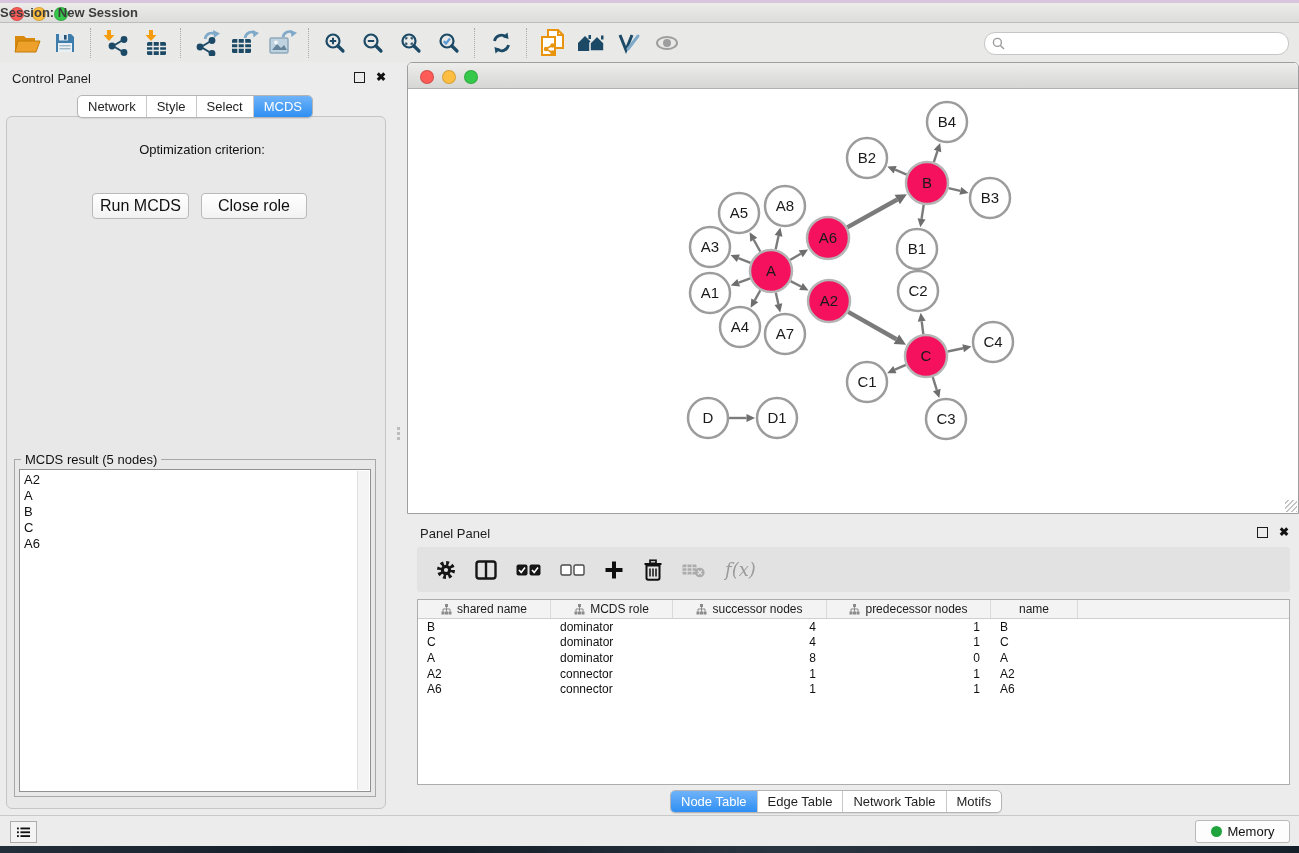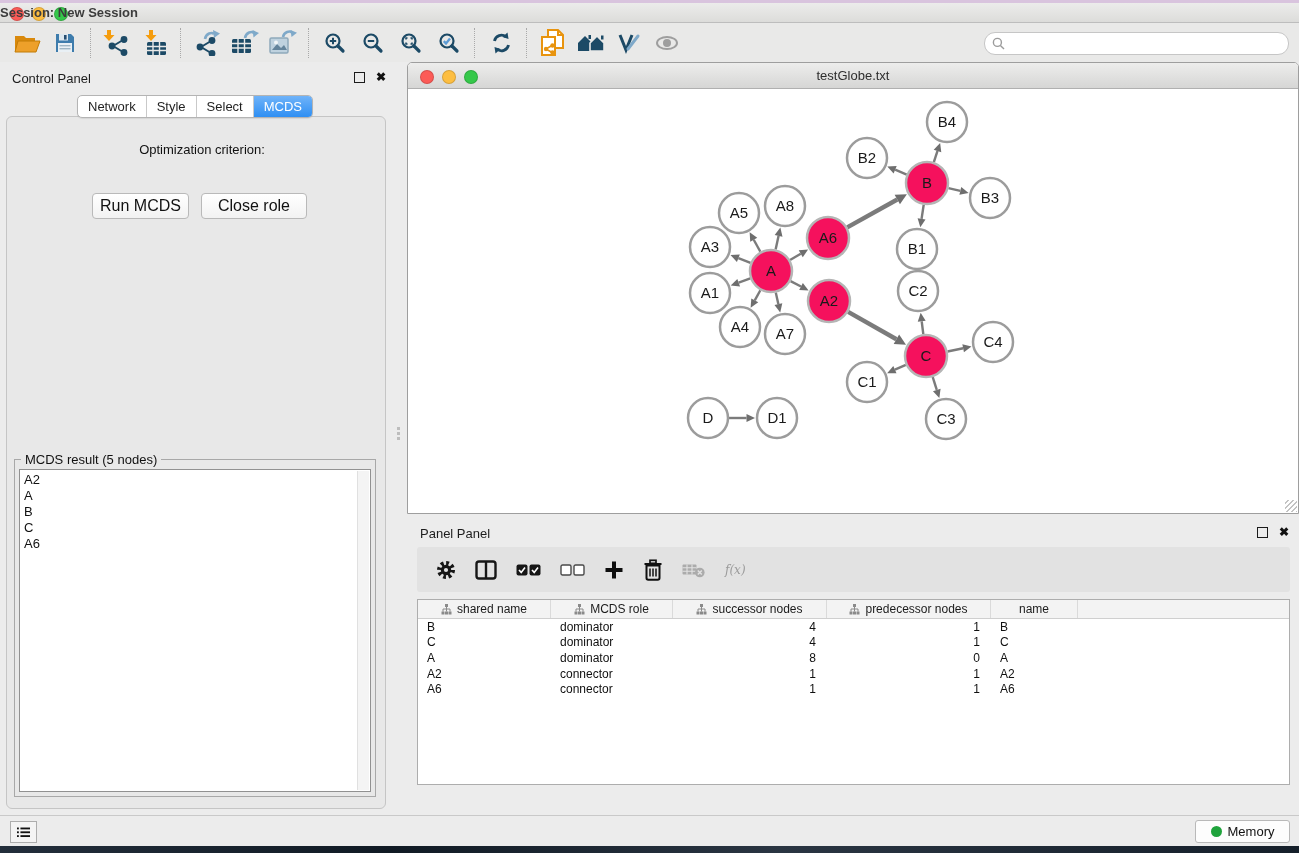--- a/index.html
+++ b/index.html
@@ -84,21 +84,21 @@
   .nw-canvas{position:absolute;left:0;right:0;top:26px;bottom:0;background:#fff;}
   .grip{position:absolute;right:1px;bottom:1px;width:12px;height:12px;
     background:repeating-linear-gradient(135deg,transparent 0 2px,#C3C3C3 2px 3.5px);}
 
   
   .table-panel{position:absolute;left:407px;top:452px;width:892px;height:301px;background:#ECECEC;}
   .tp-title{position:absolute;left:13px;top:12px;font-size:13px;color:#1d1d1d;}
   .tp-toolbar{position:absolute;left:10px;right:9px;top:33px;height:45px;background:#E2E2E2;
     border-radius:3px;display:flex;align-items:center;gap:19px;padding-left:19px;}
   .tp-toolbar .tt-btn{background:none;border:none;padding:0;display:flex;align-items:center;}
-  .fx{font-family:"DejaVu Serif",serif;font-style:italic;font-size:12px;color:#9B9B9B;}
+  .fx{font-family:"DejaVu Serif",serif;font-style:italic;font-size:18px;color:#9B9B9B;}
   .datatable{position:absolute;left:10px;right:9px;top:85px;height:186px;background:#fff;
     border:1px solid #ADADAD;box-sizing:border-box;overflow:hidden;}
   .dt-header{display:flex;height:18px;background:#F3F3F3;border-bottom:1px solid #CFCFCF;}
   .dt-hcell{display:flex;align-items:center;justify-content:center;gap:5px;font-size:12px;
     color:#1b1b1b;border-right:1px solid #DADADA;box-sizing:border-box;}
   .dt-row{display:flex;height:15.6px;align-items:center;}
   .dt-cell{font-size:12px;color:#101010;box-sizing:border-box;white-space:nowrap;}
   .cw0{width:133px}.cw1{width:122px}.cw2{width:154px}.cw3{width:164px}.cw4{width:87px}
   .cfill{flex:1;border-right:none !important;}
   .al{padding-left:9px;text-align:left}.ar{padding-right:11px;text-align:right}
@@ -325,21 +325,20 @@
         <span class="split-dot"></span>
     </div>
 
     <div class="network-window">
       <div class="nw-titlebar">
         <div class="lights" style="left:12px;top:7px;">
           <span class="light l-red"></span>
           <span class="light l-yellow"></span>
           <span class="light l-green"></span>
         </div>
-        <div class="nw-title">testGlobe.txt</div>
       </div>
       <div class="nw-canvas">
         <svg width="890" height="424" viewBox="0 0 890 424">
             <line x1="352.3722984559506" y1="162.73729095141053" x2="345.73385895879574" y2="150.70511936281721" stroke="#7B7B7B" stroke-width="2.4"></line>
             <polygon points="341.6277015440494,143.26270904858947 349.2361696949029,148.77280999117187 342.23154822268856,152.63742873446256" fill="#6E6E6E"></polygon>
             <line x1="367.63223367079195" y1="160.49320081418014" x2="370.5780396836748" y2="146.8162443257957" stroke="#7B7B7B" stroke-width="2.4"></line>
             <polygon points="372.36776632920805,138.50679918581986 374.4883668083693,147.65846862957608 366.66771255898027,145.97402002201534" fill="#6E6E6E"></polygon>
             <line x1="342.52754906265756" y1="173.94526520498002" x2="330.3822615267702" y2="169.1667914203686" stroke="#7B7B7B" stroke-width="2.4"></line>
             <polygon points="322.47245093734244,166.05473479501998 331.8467587622284,165.44452761357908 328.91776429131204,172.88905522715814" fill="#6E6E6E"></polygon>
             <line x1="342.30480533927783" y1="189.46384069730965" x2="330.6910653250921" y2="193.6524026696389" stroke="#7B7B7B" stroke-width="2.4"></line>
@@ -566,20 +565,26 @@
             <div class="dt-row">
               <div class="dt-cell cw0 al">A6</div>
               <div class="dt-cell cw1 al">connector</div>
               <div class="dt-cell cw2 ar">1</div>
               <div class="dt-cell cw3 ar">1</div>
               <div class="dt-cell cw4 al">A6</div>
             </div>
           </div>
       </div>
 
+      <div class="seg tp-tabs" style="position:absolute;">
+        <div class="seg-item active">Node Table</div>
+        <div class="seg-item">Edge Table</div>
+        <div class="seg-item">Network Table</div>
+        <div class="seg-item">Motifs</div>
+      </div>
     </div>
   </div>
 
   <div class="statusbar">
     <button class="list-btn">
       <svg width="17" height="15" viewBox="0 0 17 15">
           <g fill="#111">
             <rect x="0" y="1" width="2.4" height="2.4"></rect>
             <rect x="4.5" y="1" width="12.5" height="2.4"></rect>
             <rect x="0" y="6" width="2.4" height="2.4"></rect>

